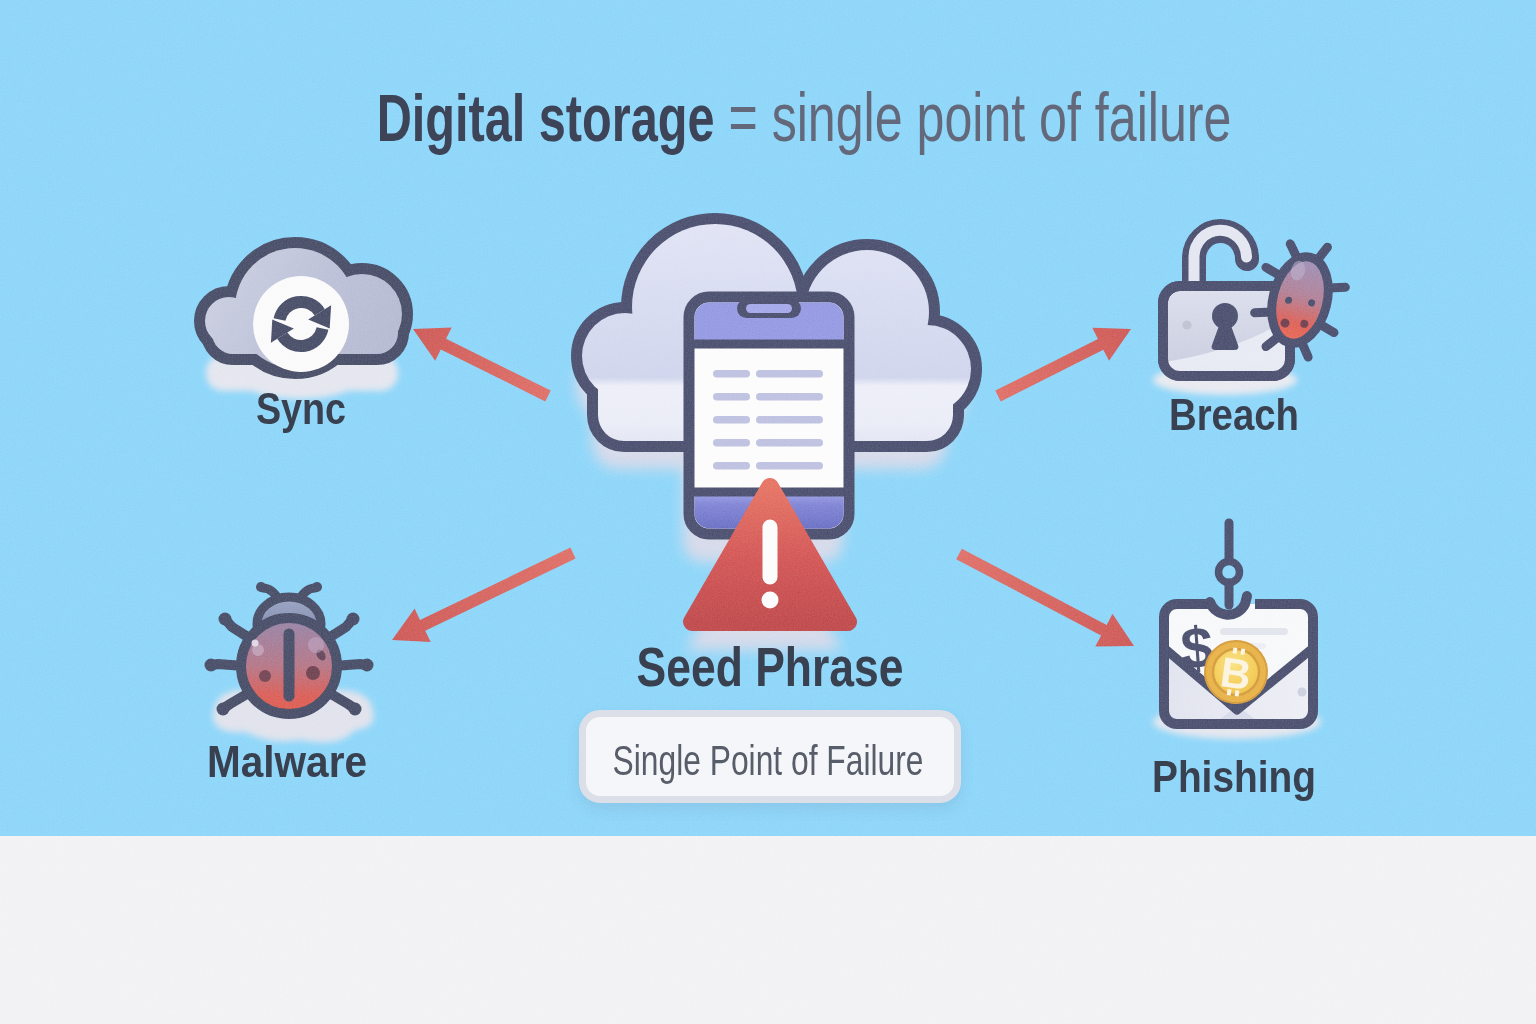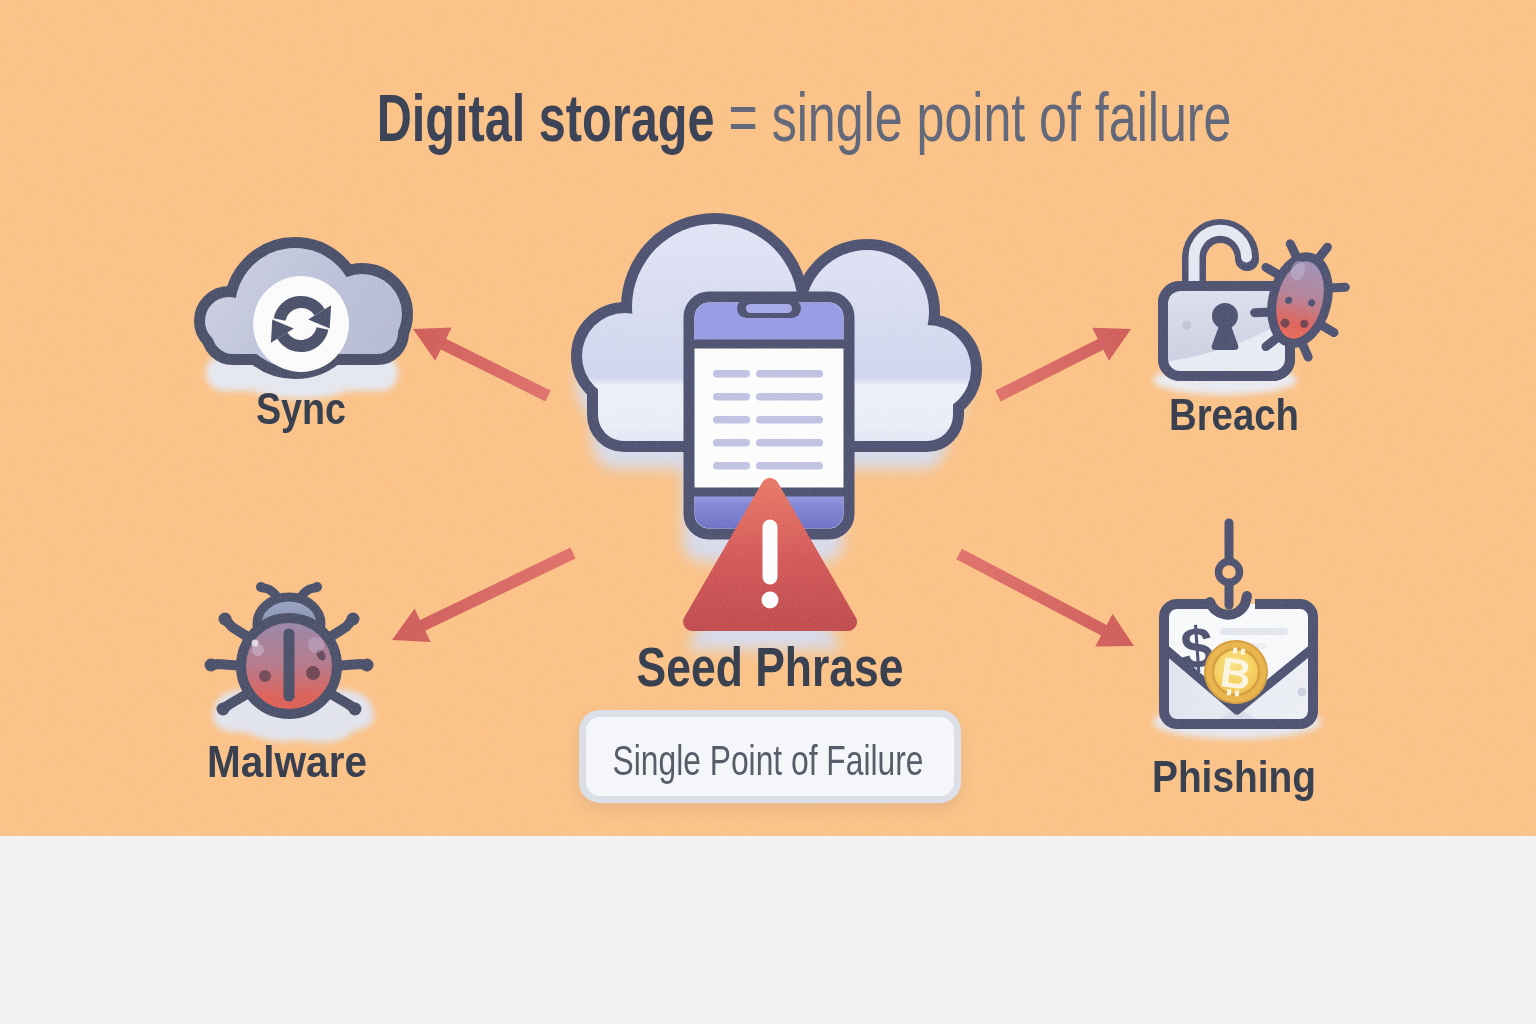--- a/index.html
+++ b/index.html
@@ -1,17 +1,17 @@
 <!DOCTYPE html>
 <html><head>
 <meta charset="utf-8">
 <style>
   html,body{margin:0;padding:0;}
   body{width:1536px;height:1024px;overflow:hidden;background:#f4f4f6;font-family:"Liberation Sans",sans-serif;}
-  .canvas{position:relative;width:1536px;height:836px;background:#fdba74;}
+  .canvas{position:relative;width:1536px;height:836px;background:#7dd3fc;}
   .art{position:absolute;left:0;top:0;width:1536px;height:1024px;}
   .txt{position:absolute;white-space:nowrap;line-height:1;color:#3b4254;}
   .title{font-size:68px;top:83px;left:804px;transform:translateX(-50%) scaleX(0.737);}
   .title .b{font-weight:700;font-size:66px;color:#3d4457;}
   .title .r{font-weight:400;color:#63697a;}
   .node-label{font-size:44px;font-weight:700;color:#394050;}
   .center-label{font-size:56px;font-weight:700;color:#394050;top:639px;left:770px;transform:translateX(-50%) scaleX(0.794);}
   .pill{position:absolute;left:579px;top:710px;width:382px;height:93px;box-sizing:border-box;
         background:#f5f6f9;border:7px solid #dcdfe7;border-radius:21px;box-shadow:0 6px 14px rgba(100,105,135,0.14);}
   .pill-text{font-size:43px;font-weight:400;color:#575d69;top:739px;left:768px;transform:translateX(-50%) scaleX(0.739);}

